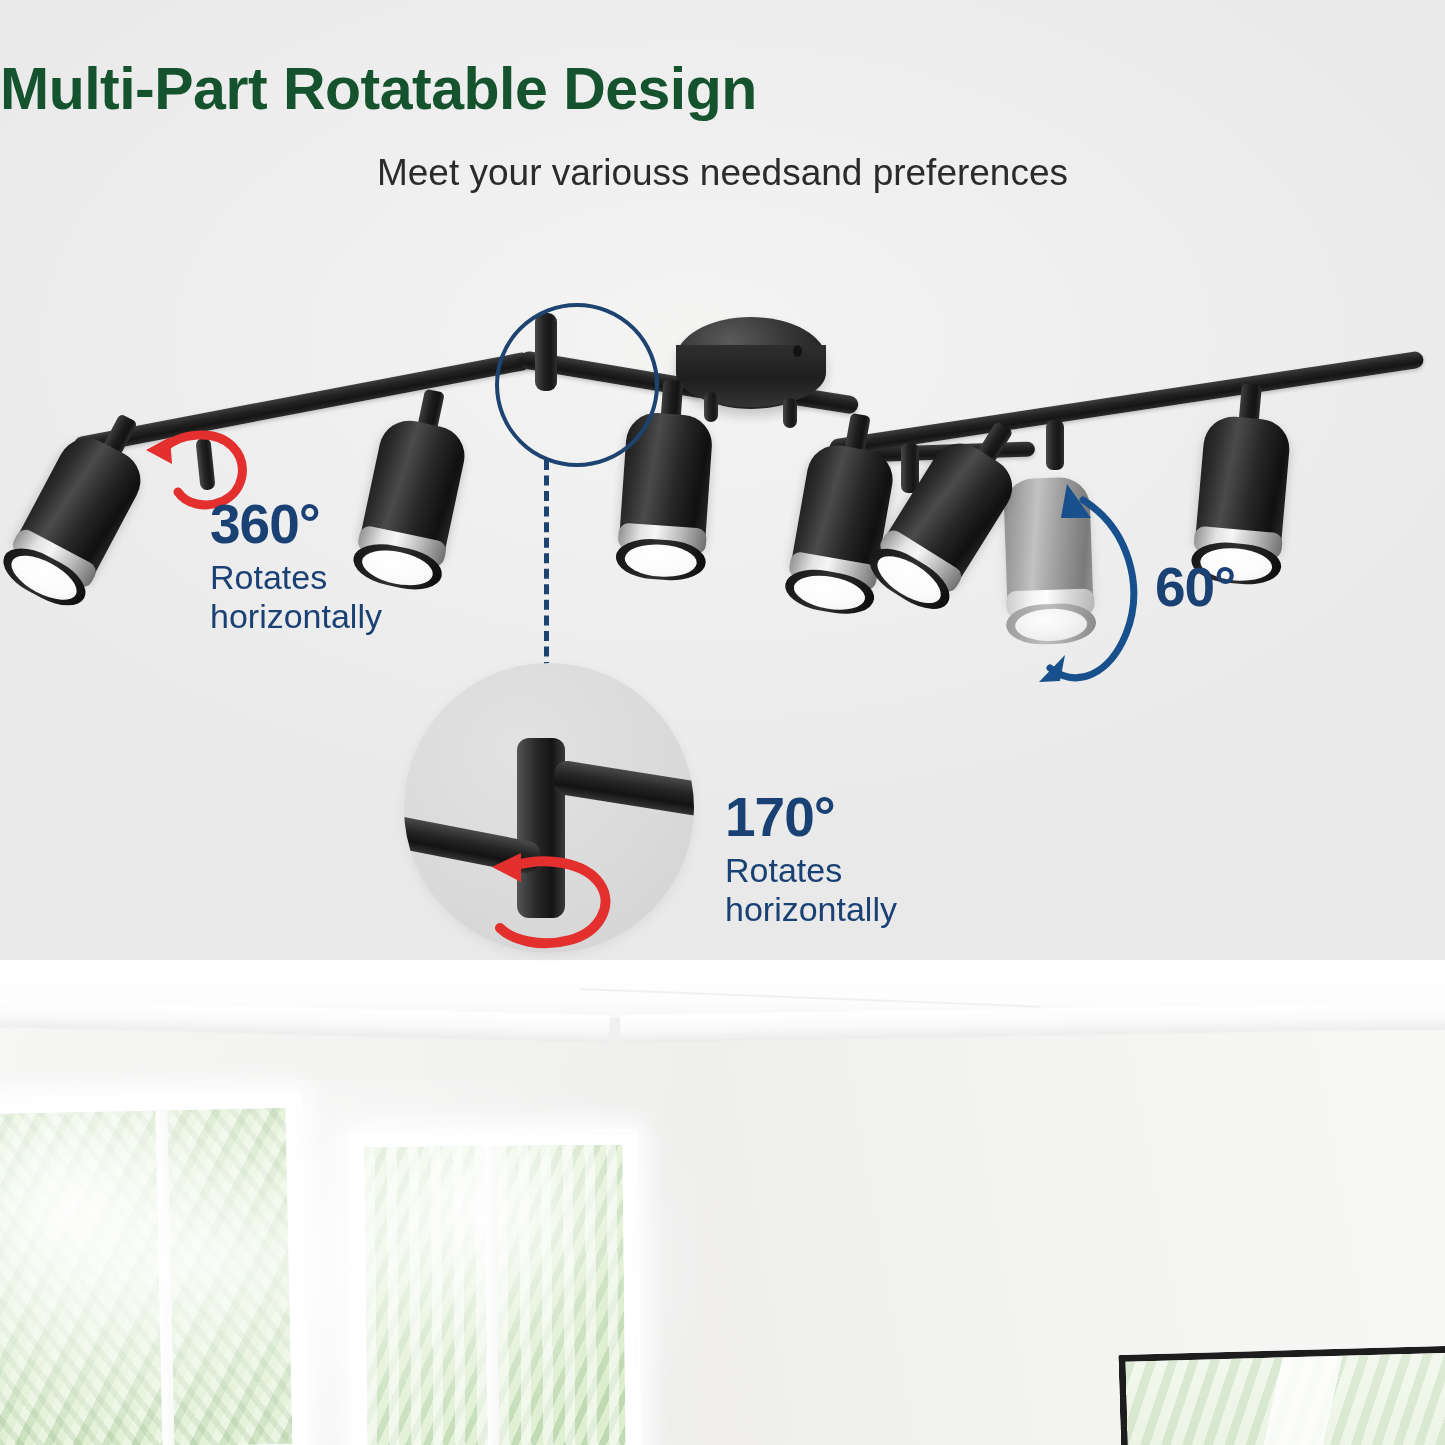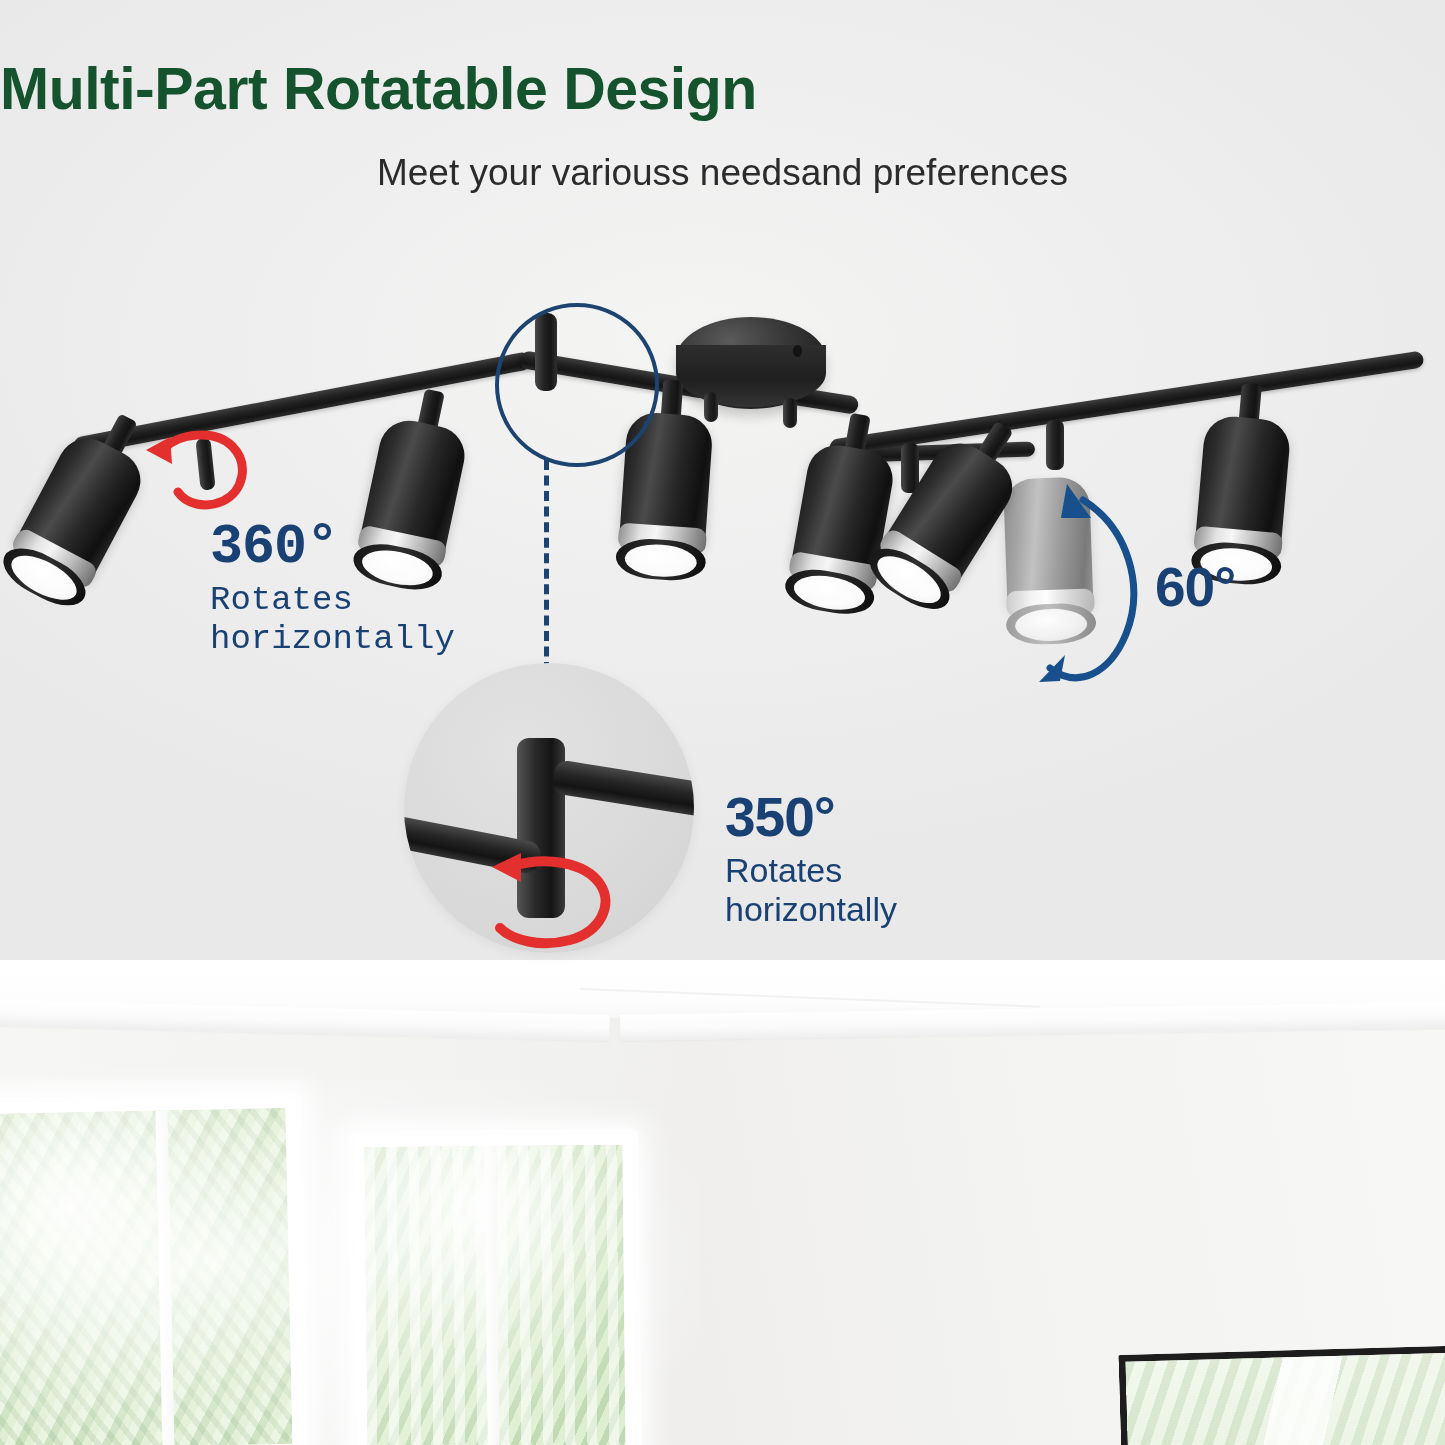--- a/index.html
+++ b/index.html
@@ -347,29 +347,29 @@
       <polygon points="521,853 492,867 521,882" fill="#e42f2f"></polygon>
     </g>
 
     <g>
       <path d="M1083,500 C1128,528 1145,586 1126,634 C1110,673 1078,690 1050,668" fill="none" stroke="#17508c" stroke-width="7" stroke-linecap="round"></path>
       <polygon points="1067,484 1091,518 1061,518" fill="#17508c"></polygon>
       <polygon points="1039,682 1065,655 1060,681" fill="#17508c"></polygon>
     </g>
   </svg>
 
-  <div class="ann" style="left:210px; top:520px;font-family:Liberation Mono, monospace;">
+  <div class="ann" style="left:210px; top:497px;">
     <div class="deg">360°</div>
     <div class="cap">Rotates
 horizontally</div>
   </div>
 
   <div class="ann" style="left:1155px; top:560px;">
     <div class="deg">60°</div>
   </div>
 
   <div class="ann" style="left:725px; top:790px;">
-    <div class="deg">350°</div>
+    <div class="deg">170°</div>
     <div class="cap">Rotates
 horizontally</div>
   </div>
 
 </div>
 
 </body></html>

